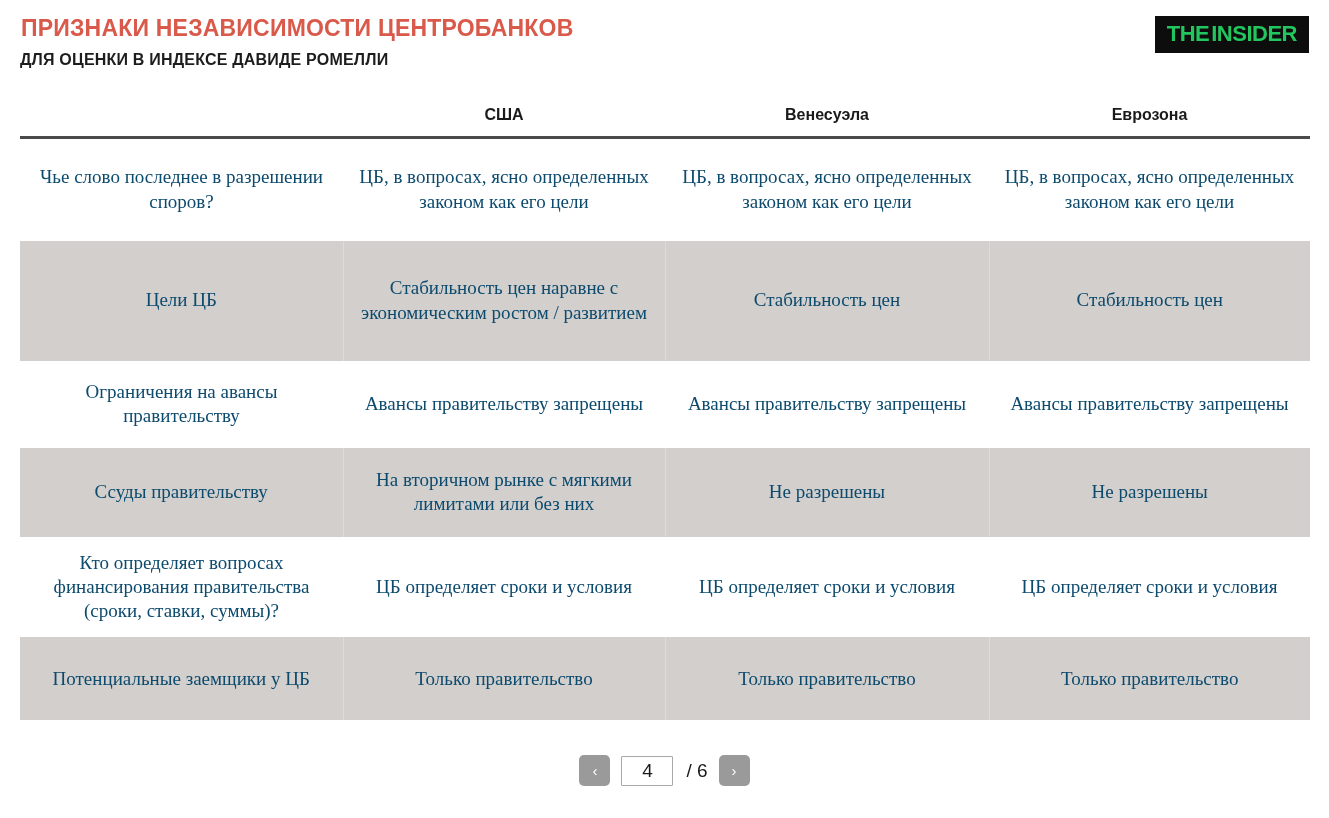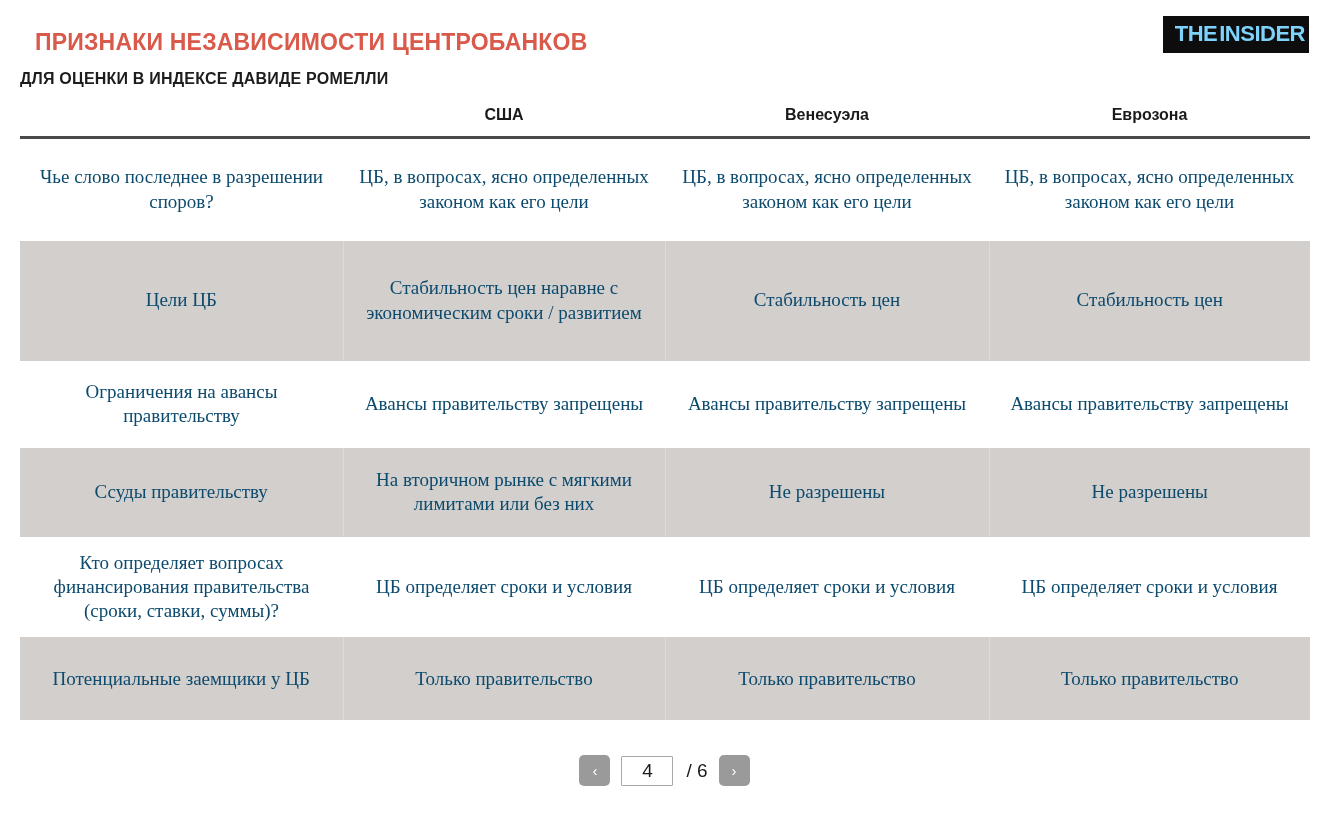--- a/index.html
+++ b/index.html
@@ -24,45 +24,45 @@
     box-sizing: border-box;
   }
   .title {
     font-family: "Liberation Sans", sans-serif;
     font-weight: bold;
     font-size: 23px;
     letter-spacing: 0.2px;
     color: #d9594a;
     text-transform: uppercase;
     line-height: 1.15;
-    margin: 15px;
+    margin: 1px;
     white-space: nowrap;
   }
   .subtitle {
     font-family: "Liberation Sans", sans-serif;
     font-weight: bold;
     font-size: 16px;
     letter-spacing: 0.2px;
     color: #1d1d1d;
     text-transform: uppercase;
     line-height: 1.15;
     margin: 10px 0 0 0;
     white-space: nowrap;
   }
   .logo {
     position: absolute;
     top: 16px;
     right: 20px;
     background: #0d0d0d;
-    color: #7dd3fc;
+    color: #22c55e;
     font-family: "Liberation Sans", sans-serif;
     font-weight: bold;
     font-size: 22px;
     letter-spacing: -0.5px;
-    padding: 5px 2px 6px 10px;
+    padding: 5px 10px 6px 10px;
     line-height: 1;
     border: 2px solid #0d0d0d;
     white-space: nowrap;
   }
   .logo .logo-the { margin-right: 2px; }
 
   
   .table-wrap {
     margin: 14px 20px 0 20px;
     width: 1290px;
@@ -198,21 +198,21 @@
     </thead>
     <tbody>
       <tr class="plain r1">
         <td>Чье слово последнее в разрешении споров?</td>
         <td>ЦБ, в вопросах, ясно определенных законом как его цели</td>
         <td>ЦБ, в вопросах, ясно определенных законом как его цели</td>
         <td>ЦБ, в вопросах, ясно определенных законом как его цели</td>
       </tr>
       <tr class="shaded r2">
         <td>Цели ЦБ</td>
-        <td>Стабильность цен наравне с экономическим сроки / развитием</td>
+        <td>Стабильность цен наравне с экономическим ростом / развитием</td>
         <td>Стабильность цен</td>
         <td>Стабильность цен</td>
       </tr>
       <tr class="plain r3">
         <td>Ограничения на авансы правительству</td>
         <td>Авансы правительству запрещены</td>
         <td>Авансы правительству запрещены</td>
         <td>Авансы правительству запрещены</td>
       </tr>
       <tr class="shaded r4">

